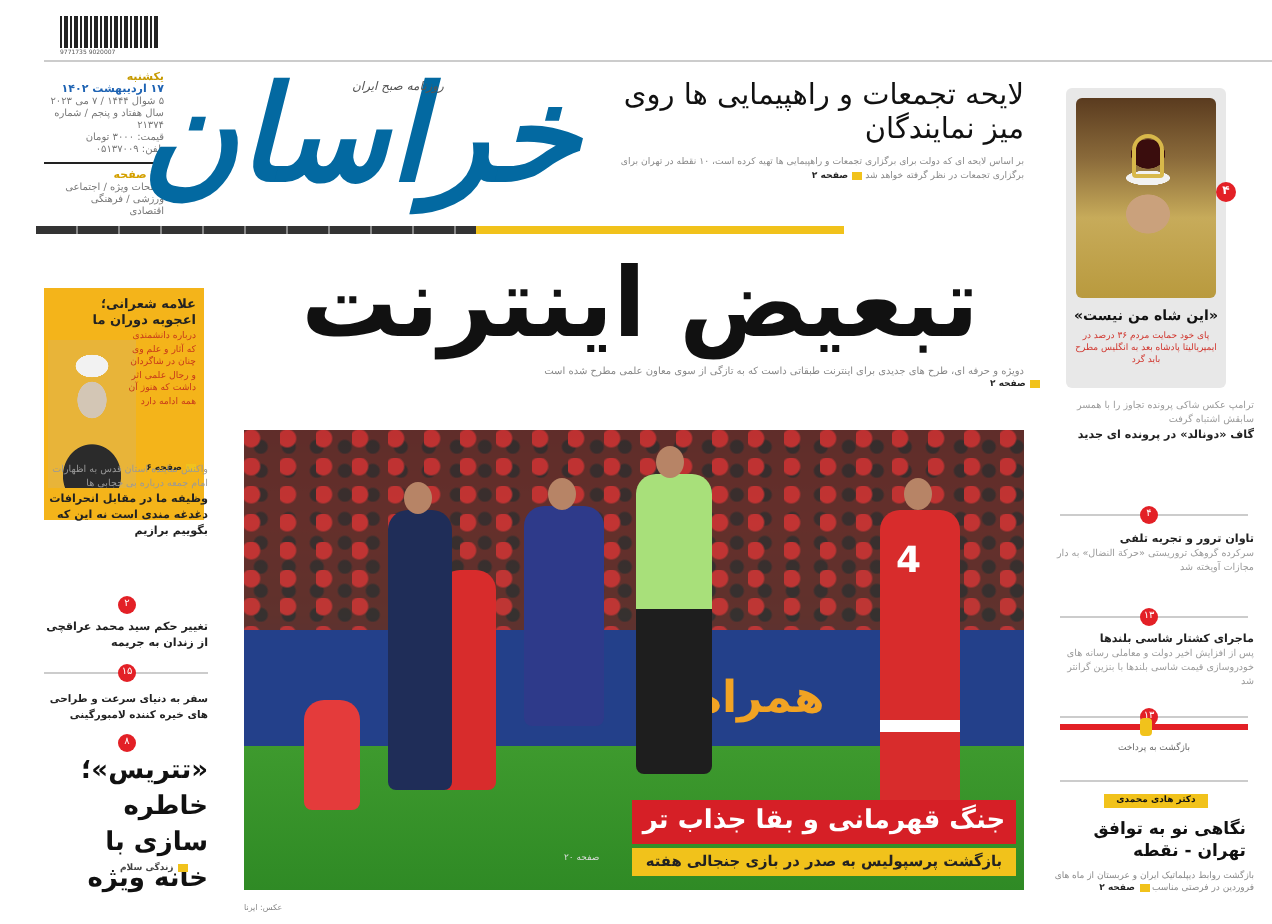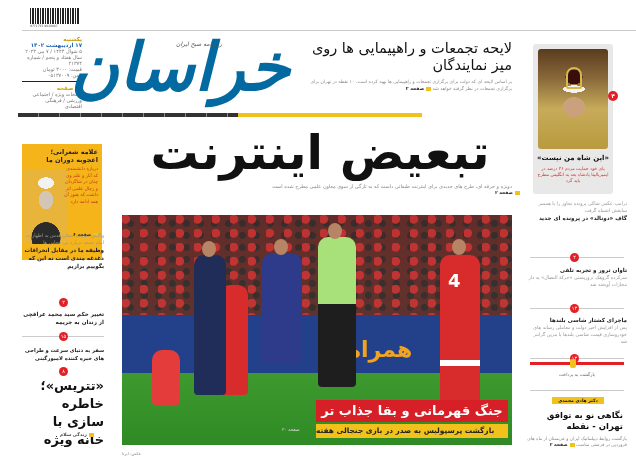--- a/index.html
+++ b/index.html
@@ -92,21 +92,21 @@
   .p1 { left: 72px; top: 40px; width: 32px; height: 140px; background: #1f2d58; }
   .p2 { left: 140px; top: 38px; width: 40px; height: 110px; background: #2e3a8a; }
   .ref { left: 196px; top: 22px; width: 38px; height: 150px; background: linear-gradient(180deg, #a8e07a 0 45%, #1e1e1e 45%); }
   .p3 { left: 318px; top: 40px; width: 40px; height: 150px; background: linear-gradient(180deg, #d82c2c 0 70%, #fff 70% 74%, #d82c2c 74%); }
   .p4 { left: 98px; top: 70px; width: 28px; height: 110px; background: #d82c2c; }
   .p5 { left: 30px; top: 135px; width: 28px; height: 55px; background: #e43b3b; }
   .head { position: absolute; width: 14px; height: 16px; border-radius: 50%; background: #b78466; }
   .jersey-num { position: absolute; left: 326px; top: 55px; font-size: 18px; font-weight: bold; color: #fff; }
 
   .caption-red { position: absolute; left: 316px; top: 400px; width: 192px; height: 22px; background: #d61f26; color: #fff; font-size: 13px; font-weight: bold; text-align: center; line-height: 22px; direction: rtl; }
-  .caption-yellow { position: absolute; left: 316px; top: 424px; width: 192px; height: 14px; background: #f1c21b; color: #222; font-size: 7.4px; font-weight: bold; text-align: left; line-height: 14px; direction: rtl; }
+  .caption-yellow { position: absolute; left: 316px; top: 424px; width: 192px; height: 14px; background: #f1c21b; color: #222; font-size: 7.4px; font-weight: bold; text-align: center; line-height: 14px; direction: rtl; }
   .caption-ref { position: absolute; left: 282px; top: 427px; font-size: 4.5px; color: #ddd; direction: rtl; }
   .photo-credit { position: absolute; left: 122px; top: 451px; font-size: 4px; color: #888; direction: rtl; }
 </style>
 </head>
 <body>
 
 <div class="barcode"></div>
 <div class="barcode-num">9771735 9020007</div>
 <div class="top-rule"></div>
 

